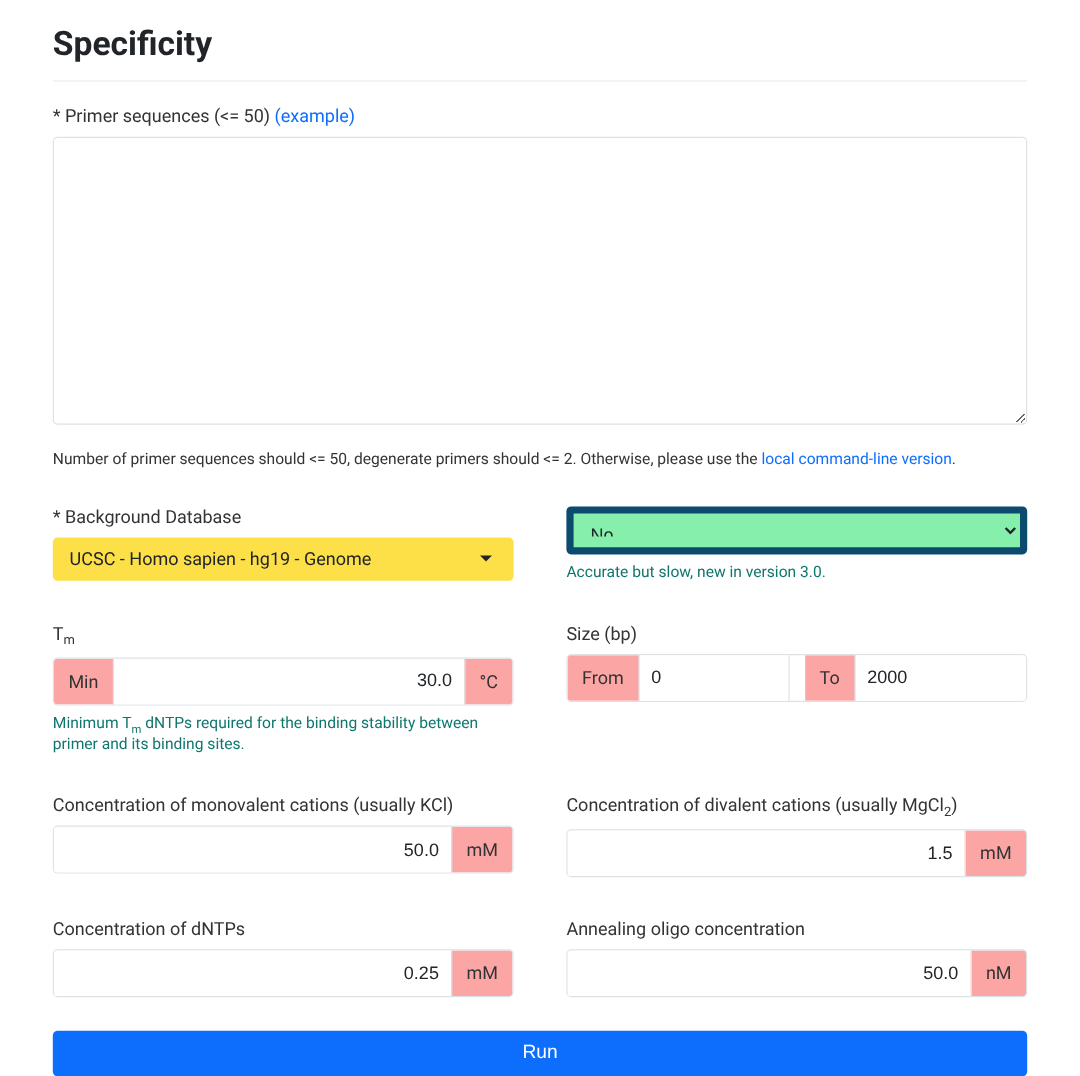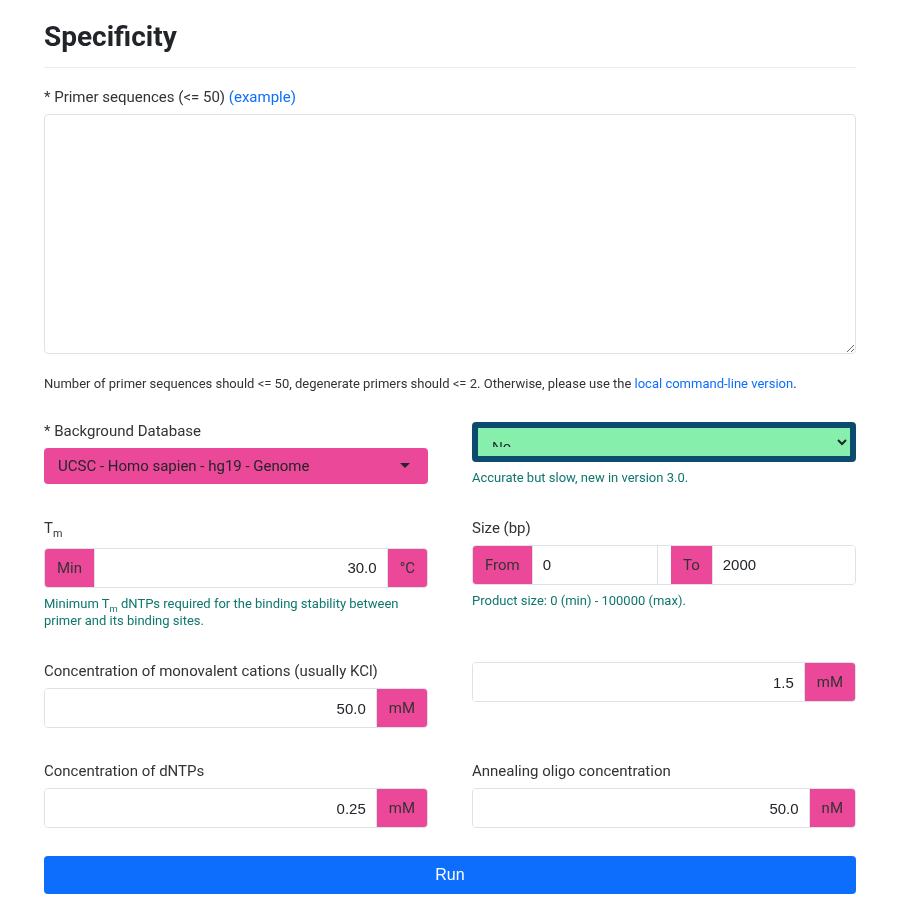--- a/index.html
+++ b/index.html
@@ -32,21 +32,21 @@
     }
     .help-text {
       font-size: 13px;
       color: #333;
       margin-top: 16px;
       line-height: 1.5;
     }
     .row { display: flex; gap: 44px; }
     .col { flex: 1; min-width: 0; }
     .dropdown-fake {
-      background: #ec4899;
+      background: #fde047;
       border-radius: 4px;
       padding: 9px 14px;
       display: flex;
       justify-content: space-between;
       align-items: center;
       cursor: pointer;
       font-size: 15px;
     }
     .caret {
       width: 0; height: 0;
@@ -74,21 +74,21 @@
       display: flex;
       border: 1px solid #dee2e6;
       border-radius: 4px;
       overflow: hidden;
       height: 40px;
       width: 100%;
     }
     .input-group.double .half { display: flex; flex: 1; min-width: 0; }
     .input-group.double .half.second { border-left: 1px solid #dee2e6; padding-left: 13px; }
     .addon {
-      background: #ec4899;
+      background: #fca5a5;
       color: #333;
       padding: 0 12px;
       display: flex;
       align-items: center;
       font-size: 15px;
       white-space: nowrap;
       flex: 0 0 auto;
     }
     .addon.left { border-right: 1px solid #dee2e6; }
     .addon.right { border-left: 1px solid #dee2e6; }
@@ -174,34 +174,36 @@
     <div class="input-group double">
       <div class="half">
         <span class="addon left">From</span>
         <input class="ig-input left-align" type="text" value="0" style="">
       </div>
       <div class="half second">
         <span class="addon left">To</span>
         <input class="ig-input left-align" type="text" value="2000" style="">
       </div>
     </div>
-    <div class="small-hint">Product size: 0 (min) - 100000 (max).</div>
   </div>
 </div>
 
 
 <div class="row mt-big">
   <div class="col">
     <div class="field-label">Concentration of monovalent cations (usually KCl)</div>
     <div class="input-group">
       <input class="ig-input" type="text" value="50.0" style="">
       <span class="addon right">mM</span>
     </div>
   </div>
   <div class="col">
+    <div class="field-label">
+      <span>Concentration of divalent cations (usually MgCl</span><sub class="tsub">2</sub><span>)</span>
+    </div>
     <div class="input-group">
       <input class="ig-input" type="text" value="1.5" style="">
       <span class="addon right">mM</span>
     </div>
   </div>
 </div>
 
 
 <div class="row mt-big">
   <div class="col">

